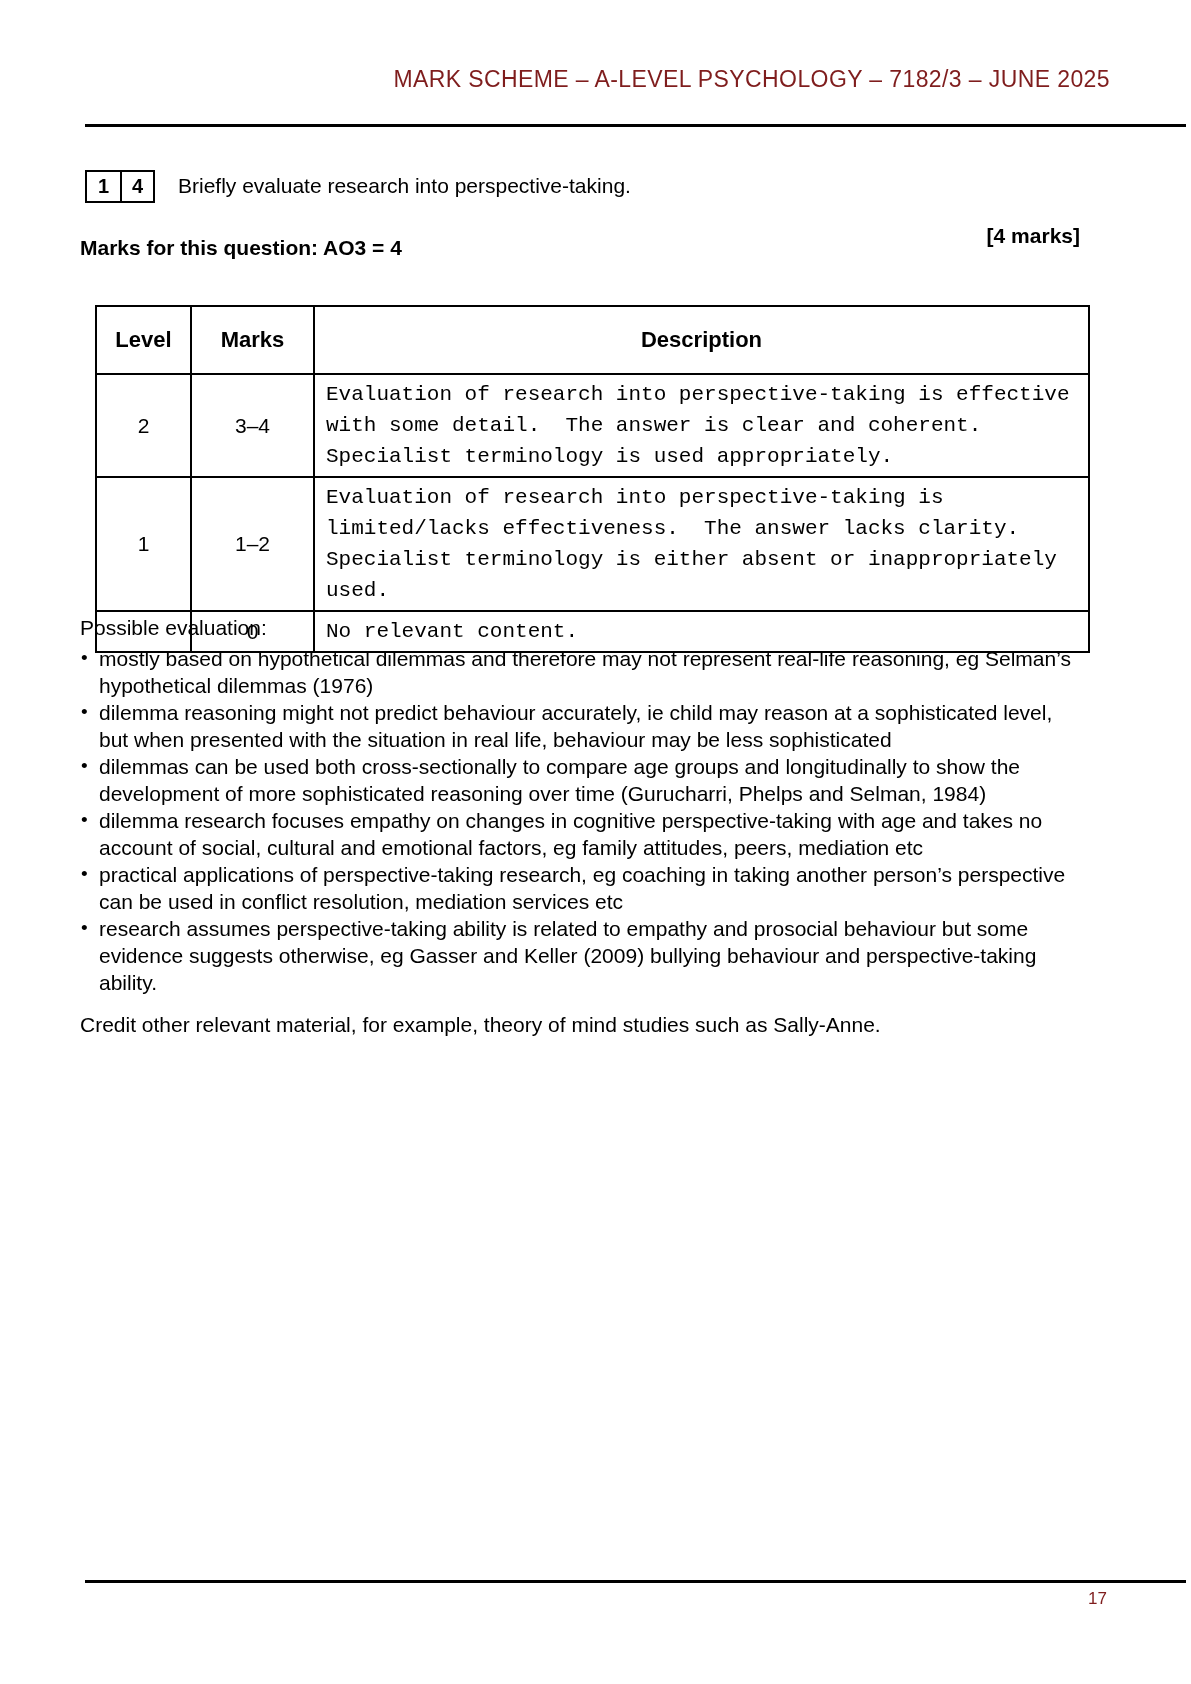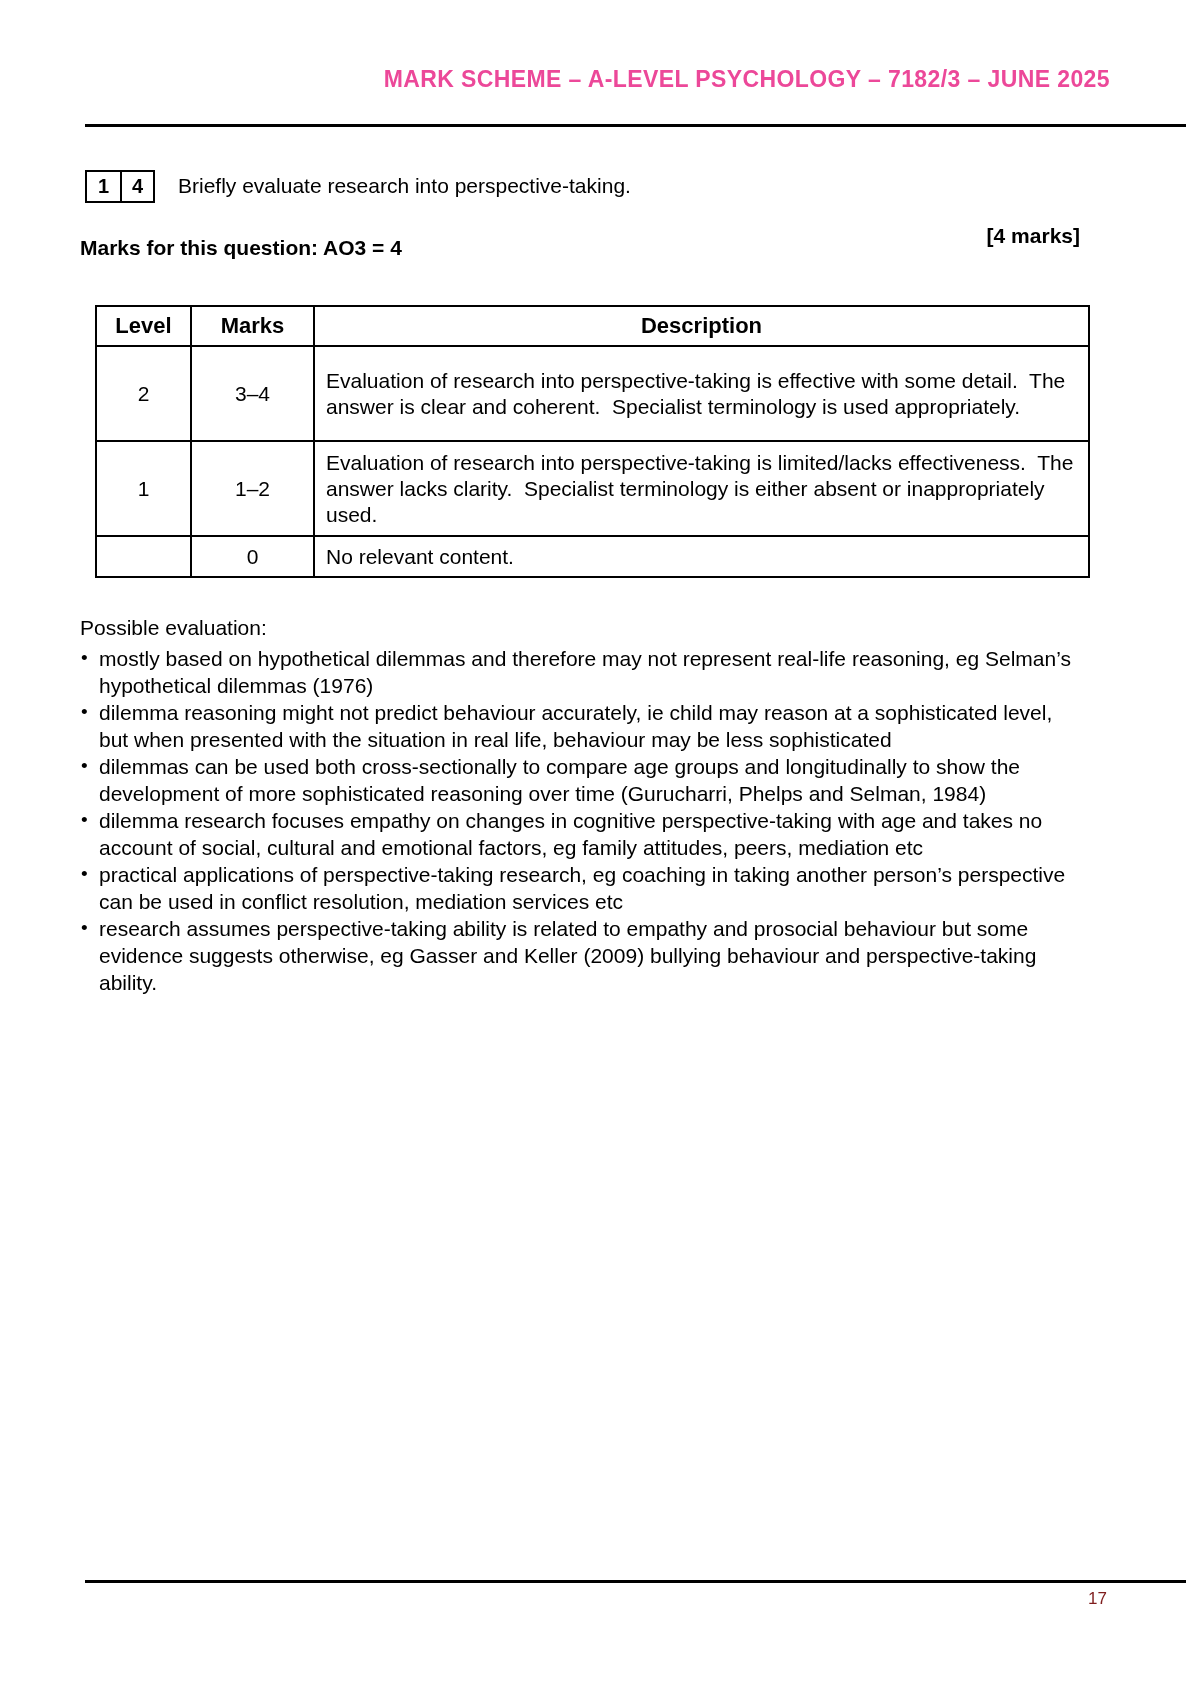--- a/index.html
+++ b/index.html
@@ -11,22 +11,22 @@
     margin:0 auto;
     font-family:"Liberation Sans", sans-serif;
     color:#000;
     overflow:hidden;
   }
   .pre { white-space:pre-wrap; }
 
   
   .header-title {
     position:absolute; top:66px; right:81px;
-    font-size:23px; font-weight:700; letter-spacing:0.4px;
-    color:#ec4899;
+    font-size:23px; font-weight:400; letter-spacing:0.4px;
+    color:#7f1d1d;
   }
   .rule {
     position:absolute; left:85px; right:5px; height:3px;
     background:#000;
   }
   .header-rule { top:124px; }
   .footer-rule { top:1580px; }
 
   
   .qnum-box {
@@ -58,29 +58,30 @@
     position:absolute; left:95px; top:305px;
     width:995px;
     border-collapse:collapse;
   }
   table.levels th, table.levels td {
     border:2px solid #000;
     font-size:21px;
   }
   table.levels th {
     font-size:22px; font-weight:bold; text-align:center;
-    height:40px; vertical-align:middle;
+    height:68px; vertical-align:middle;
   }
   td.cell-center {
     text-align:center; vertical-align:middle;
   }
   td.cell-desc {
     padding:4px 6px 4px 11px;
-    line-height:26px;
+    line-height:31px;
     vertical-align:middle;
+    font-family:Liberation Mono, monospace;
   }
   tr.row-tall td { height:95px; }
   tr.row-short td { height:41px; }
 
   
   .possible-heading {
     position:absolute; left:80px; top:616px;
     font-size:21px; font-weight:normal;
   }
   ul.bullets {
@@ -175,17 +176,18 @@
     <li>
       <span class="dot">•</span>
       <span class="pre">practical applications of perspective-taking research, eg coaching in taking another person’s perspective can be used in conflict resolution, mediation services etc</span>
     </li>
     <li>
       <span class="dot">•</span>
       <span class="pre">research assumes perspective-taking ability is related to empathy and prosocial behaviour but some evidence suggests otherwise, eg Gasser and Keller (2009) bullying behaviour and perspective-taking ability.</span>
     </li>
   </ul>
 
+  <div class="credit-line pre">Credit other relevant material, for example, theory of mind studies such as Sally-Anne.</div>
 
   <div class="rule footer-rule"></div>
   <div class="page-number">17</div>
 
 </div>
 
 </body></html>

